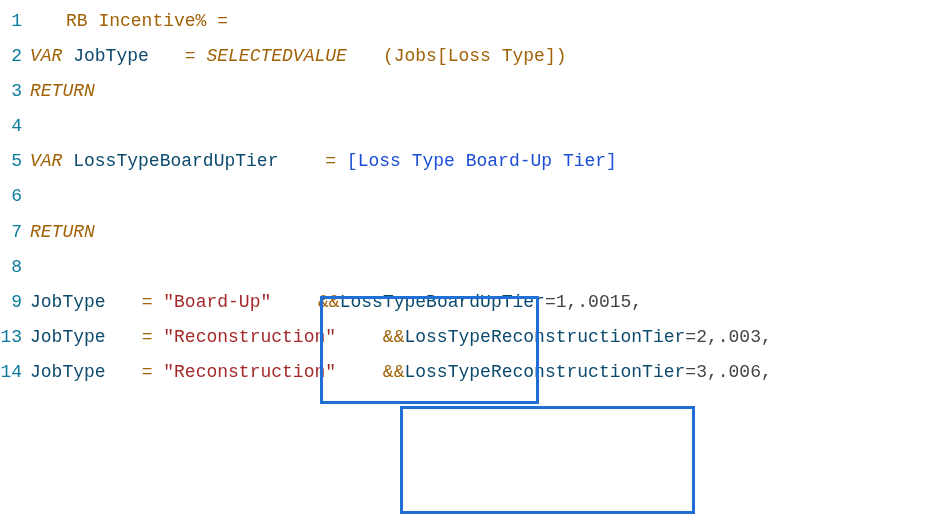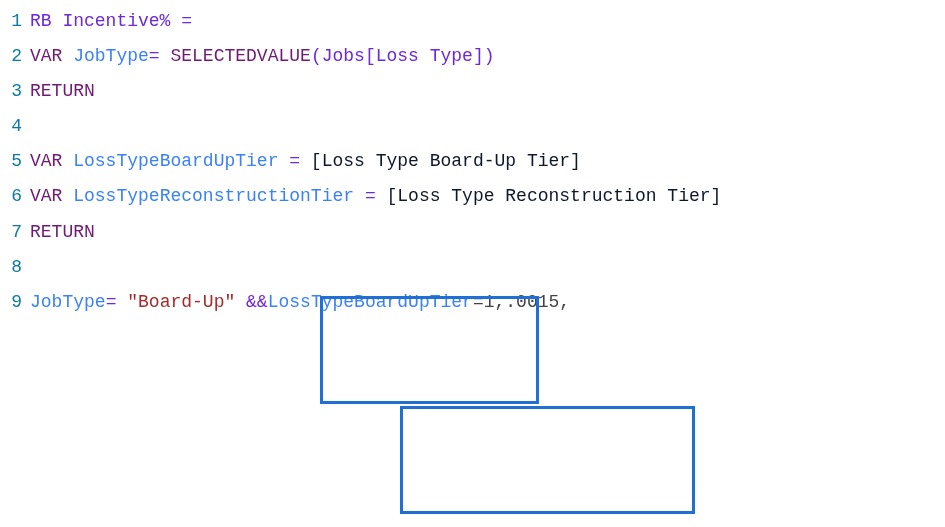--- a/index.html
+++ b/index.html
@@ -19,25 +19,25 @@
     .lineno {
       width: 30px;
       text-align: right;
       color: #0b7a9e;
       padding-right: 8px;
       user-select: none;
     }
     .code {
       color: #222;
     }
-    .kw { color: #701a75; }      
-    .ident { color: #3b82f6; }   
-    .measure { color: #0f172a; } 
+    .kw { color: #a16207; font-style: italic; }      
+    .ident { color: #0c4a6e; }   
+    .measure { color: #1d4ed8; } 
     .str { color: #a62a2a; }     
-    .plain { color: #6d28d9; }
+    .plain { color: #a16207; margin-left: 36px; }
     .num { color: #444; }
 
     .hlbox1, .hlbox2 {
       position: absolute;
       border: 3px solid #1f6fd4;
       pointer-events: none;
       z-index: 5;
     }
   </style>
 </head>
@@ -75,23 +75,20 @@
 
   <div class="line">
     <span class="lineno">5</span>
     <span class="code">
       <span class="kw">VAR</span><span>&nbsp;</span><span class="ident">LossTypeBoardUpTier</span><span class="plain"> = </span><span class="measure">[Loss Type Board-Up Tier]</span>
     </span>
   </div>
 
   <div class="line">
     <span class="lineno">6</span>
-    <span class="code">
-      <span class="kw">VAR</span><span>&nbsp;</span><span class="ident">LossTypeReconstructionTier</span><span class="plain"> = </span><span class="measure">[Loss Type Reconstruction Tier]</span>
-    </span>
   </div>
 
   <div class="line">
     <span class="lineno">7</span>
     <span class="code">
       <span class="kw">RETURN</span>
     </span>
   </div>
 
   <div class="line">
@@ -101,15 +98,27 @@
   <div class="line">
     <span class="lineno">9</span>
     <span class="code">
       <span class="ident">JobType</span><span class="plain">= </span><span class="str">"Board-Up"</span><span class="plain"> &amp;&amp;</span><span class="ident">LossTypeBoardUpTier</span><span class="num">=1,.0015,</span>
     </span>
   </div>
 
 
 
 
+  <div class="line">
+    <span class="lineno">13</span>
+    <span class="code">
+      <span class="ident">JobType</span><span class="plain">= </span><span class="str">"Reconstruction"</span><span class="plain"> &amp;&amp;</span><span class="ident">LossTypeReconstructionTier</span><span class="num">=2,.003,</span>
+    </span>
+  </div>
 
+  <div class="line">
+    <span class="lineno">14</span>
+    <span class="code">
+      <span class="ident">JobType</span><span class="plain">= </span><span class="str">"Reconstruction"</span><span class="plain"> &amp;&amp;</span><span class="ident">LossTypeReconstructionTier</span><span class="num">=3,.006,</span>
+    </span>
+  </div>
 
 </div>
 
 </body></html>

